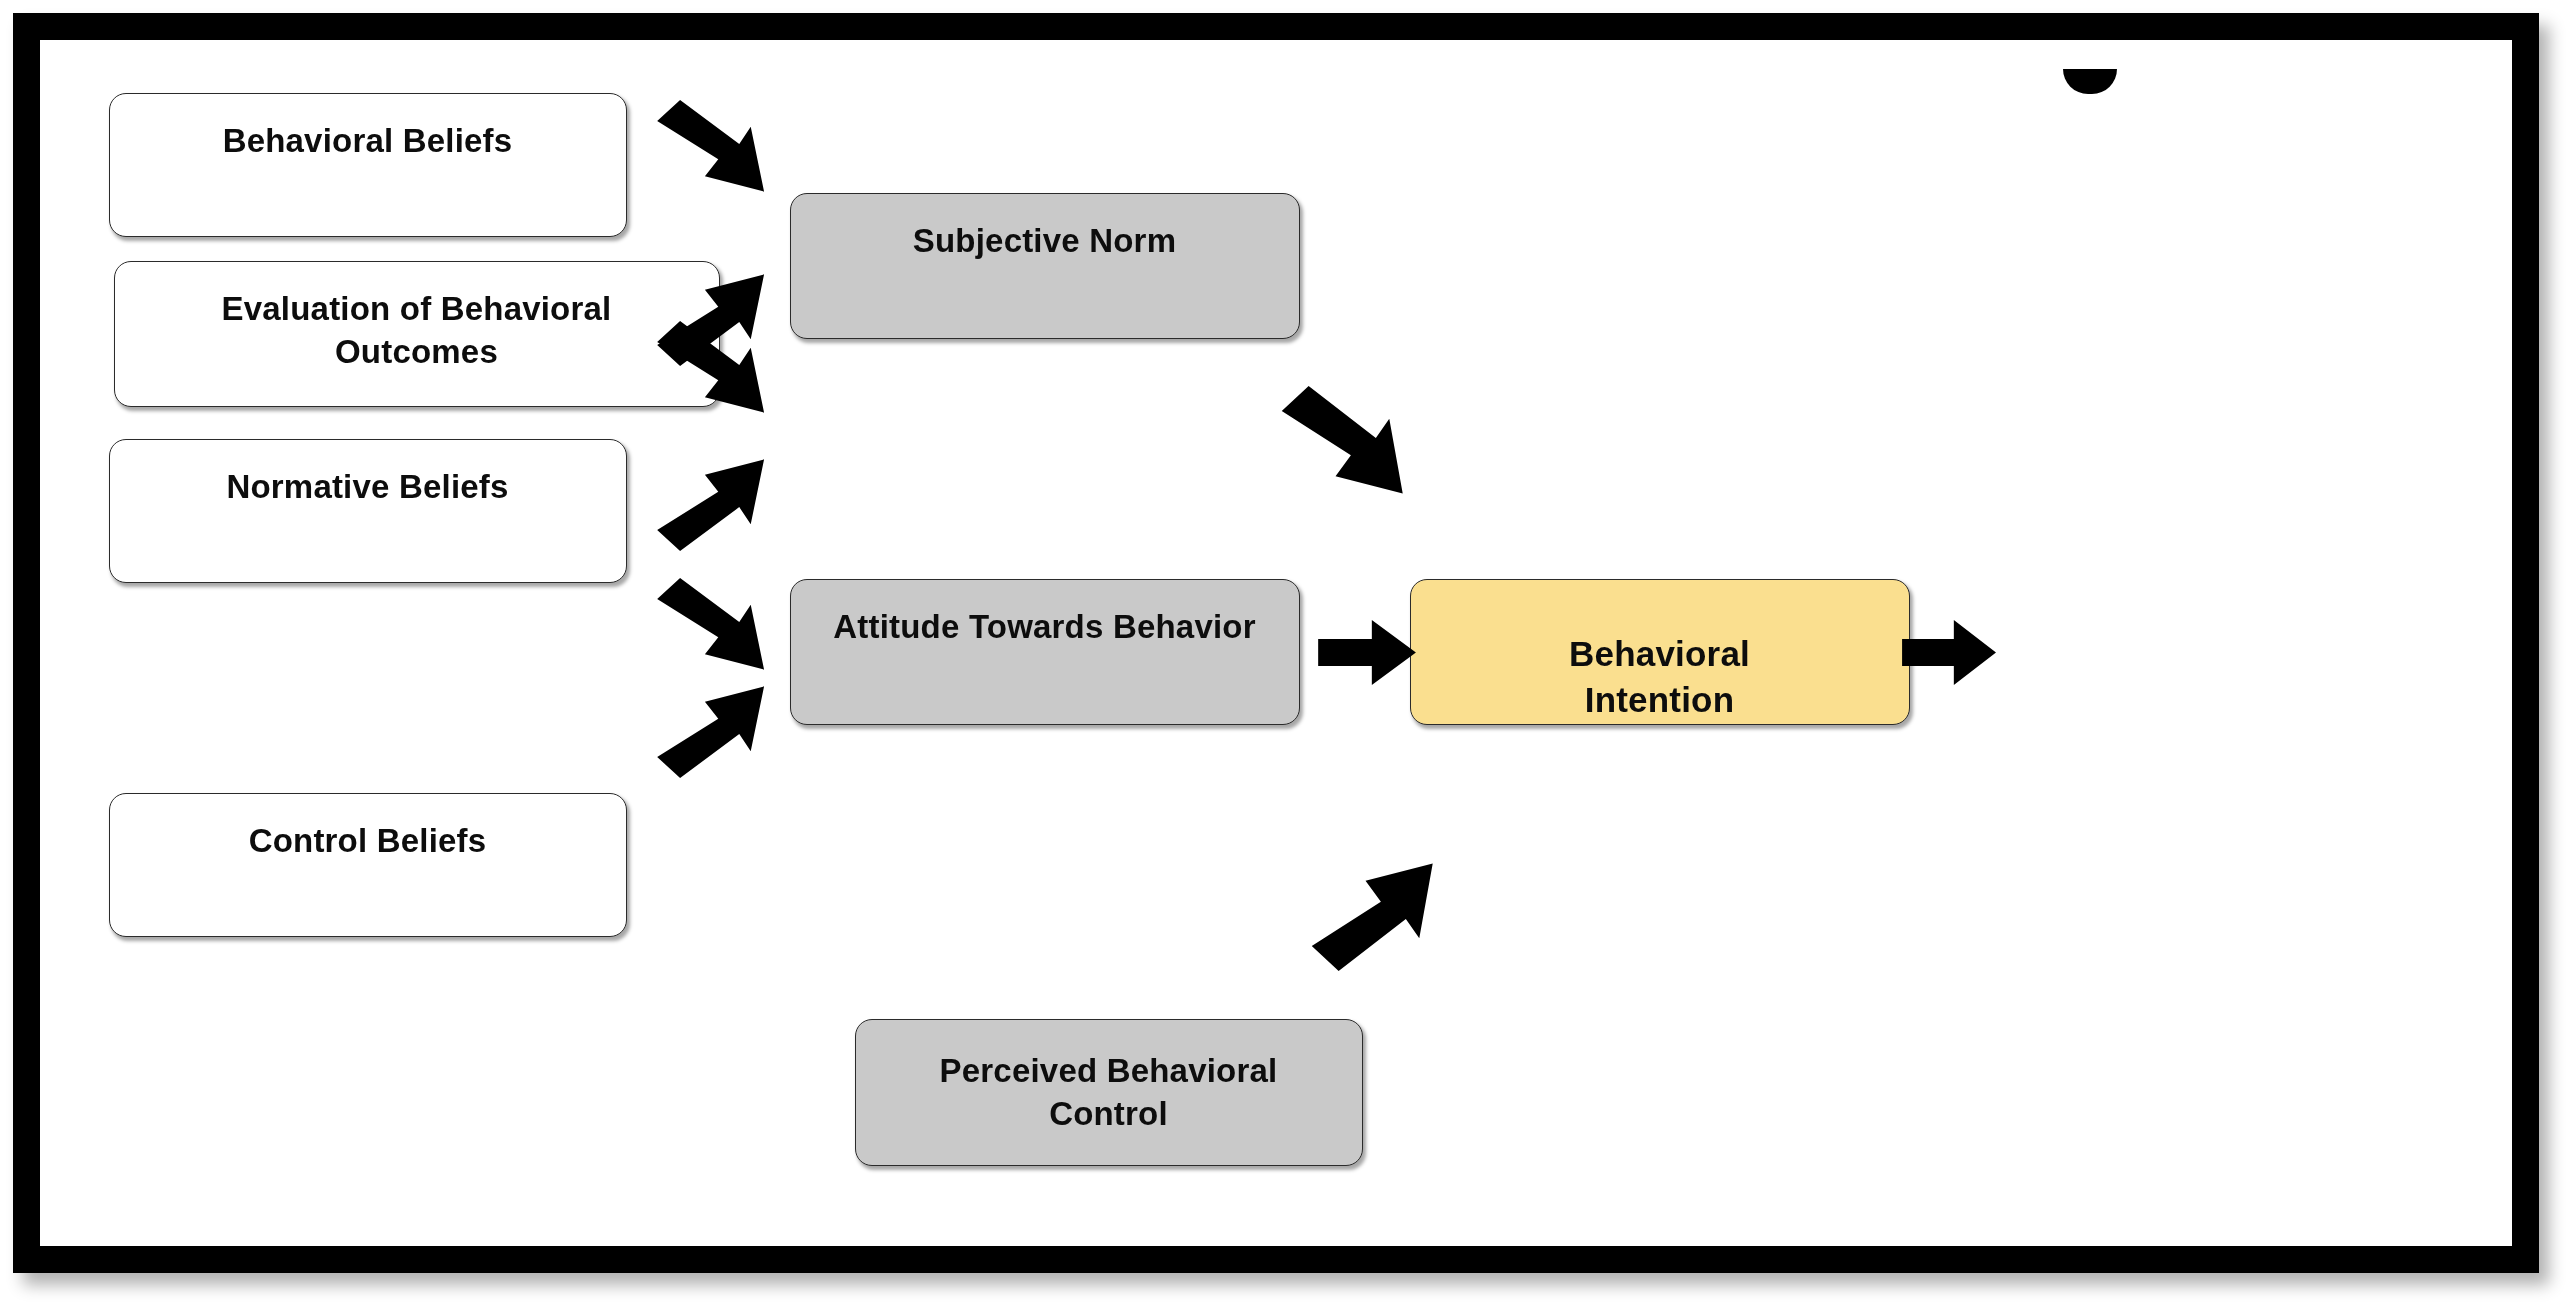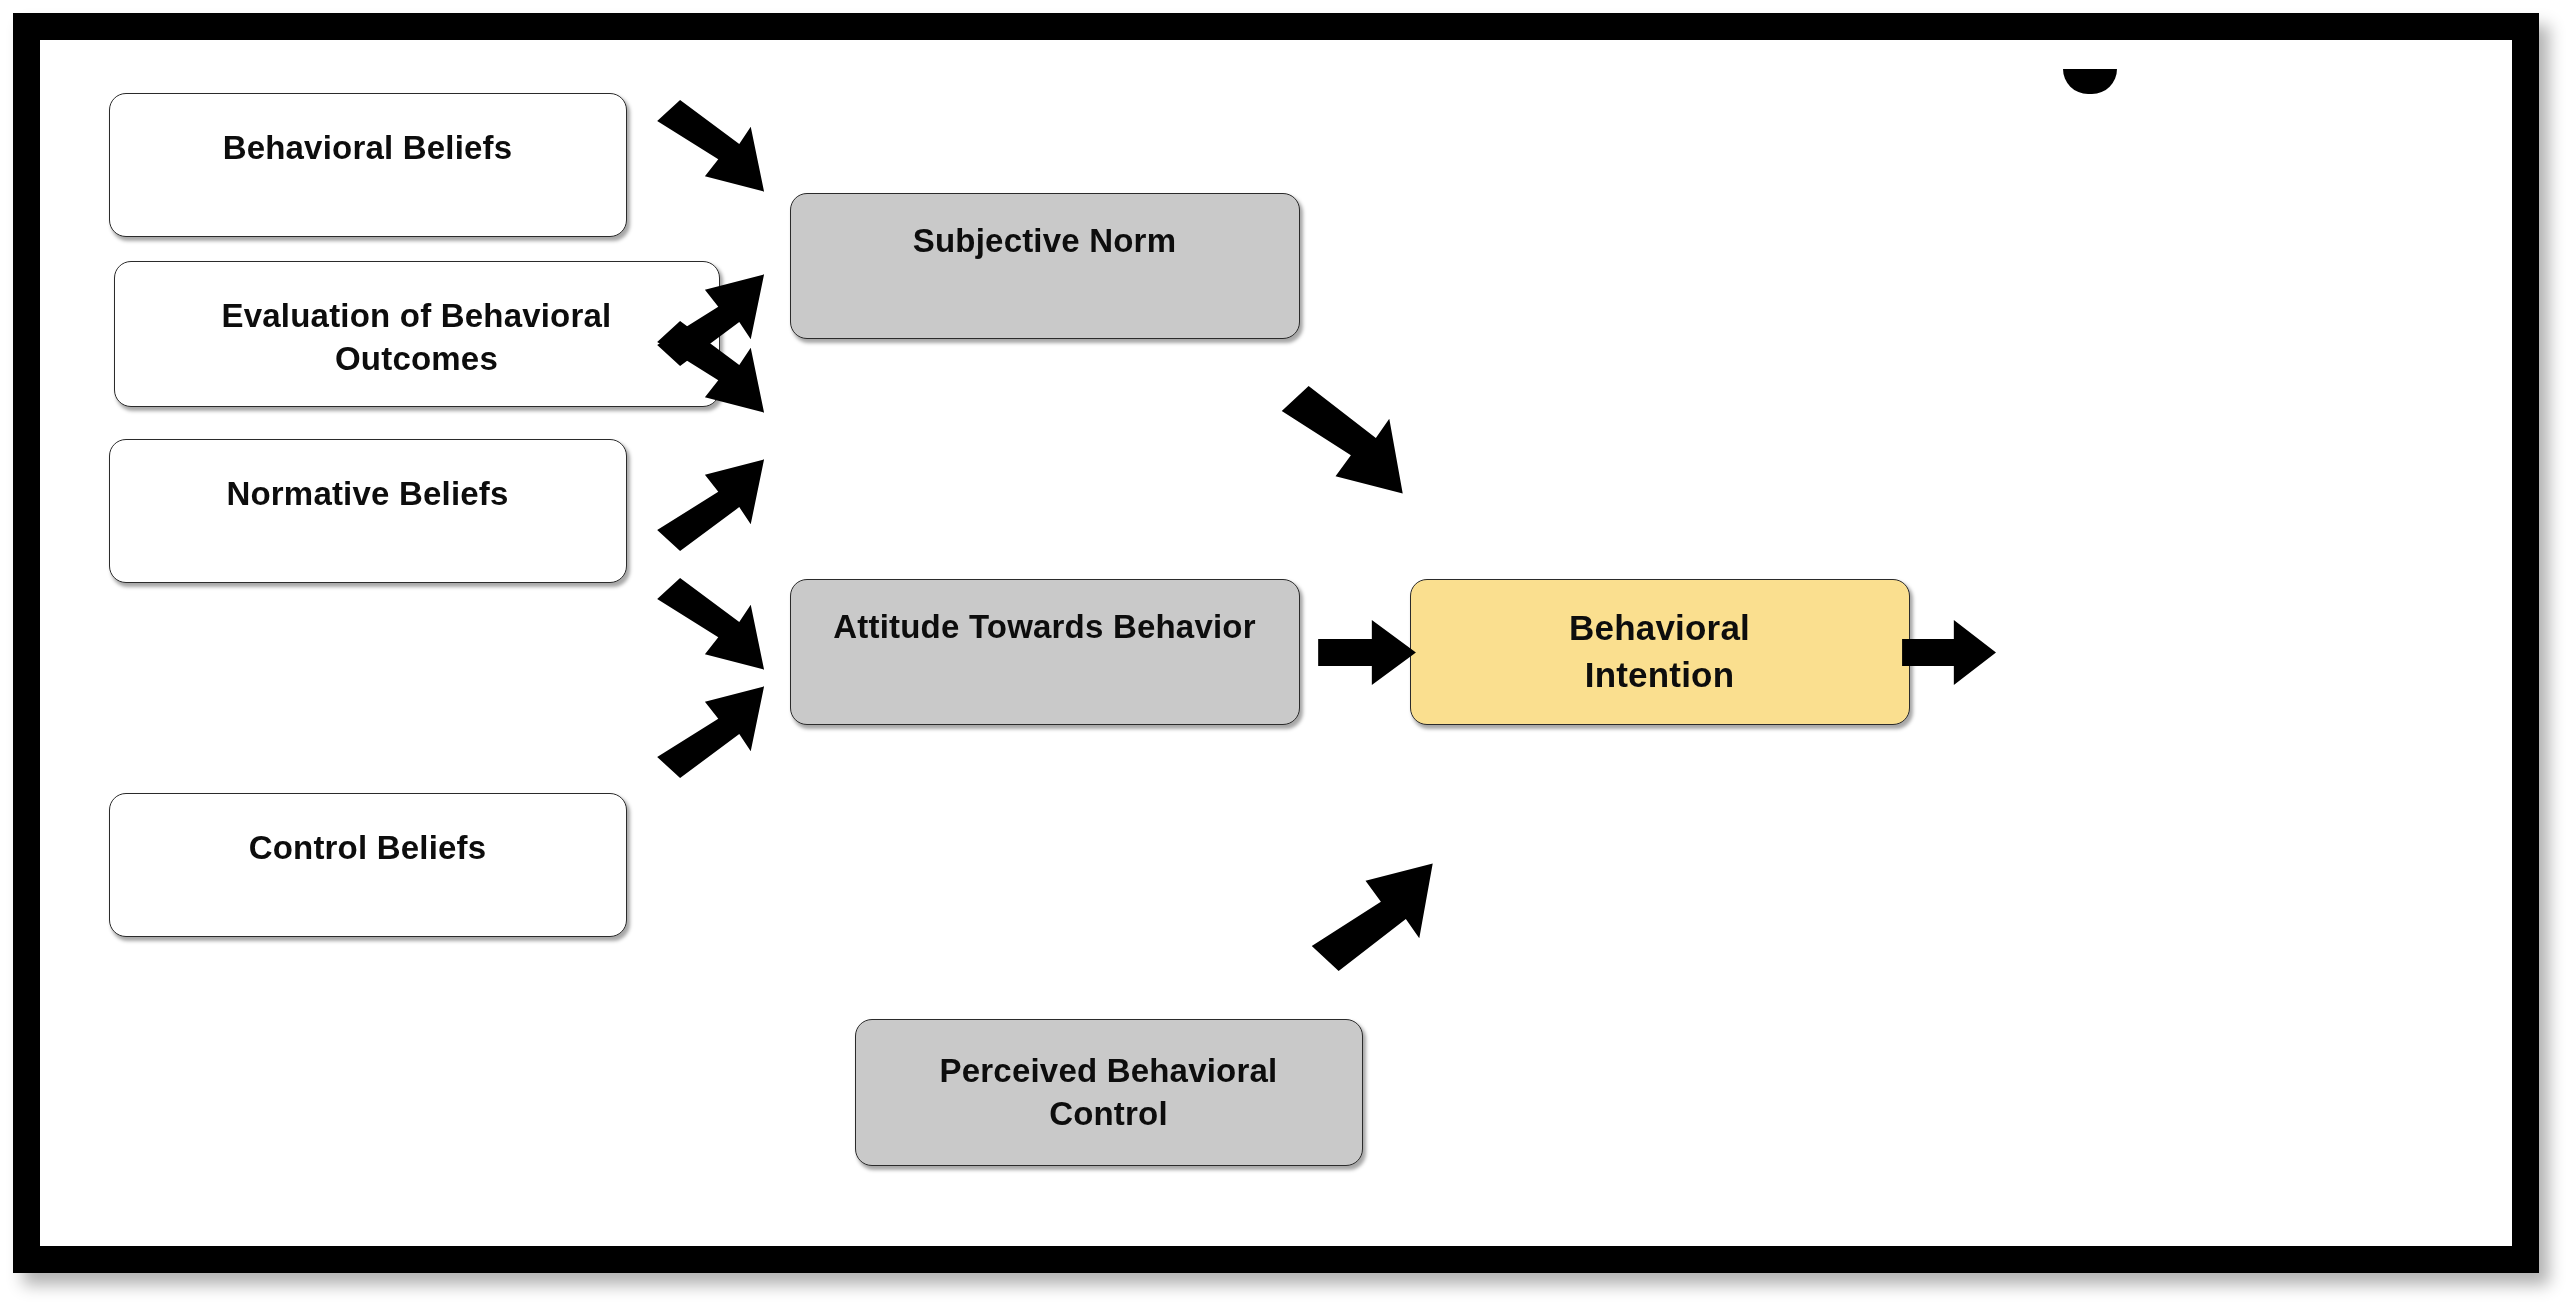--- a/index.html
+++ b/index.html
@@ -66,37 +66,37 @@
     font-weight: bold;
     line-height: 1.32;
     text-align: center;
     letter-spacing: 0.2px;
   }
   .node .label { display: block; white-space: pre-line; }
 
   
   .node.antecedent {
     align-items: flex-start;
-    padding-top: 32px;
+    padding-top: 25px;
     font-size: 33px;
   }
 
   
   .node.construct {
     background: #c9c9c9;
     align-items: flex-start;
     padding-top: 25px;
     font-size: 33px;
   }
   .node.construct.two-line { padding-top: 29px; }
 
   
   .node.intention {
     background: #fadf8f;
-    align-items: center;
+    align-items: flex-end;
     font-size: 35px;
   }
   .node.behavior {
     background: #c7e0b4;
     align-items: center;
     font-size: 35px;
   }
 
   
   .arrow { position: absolute; }

